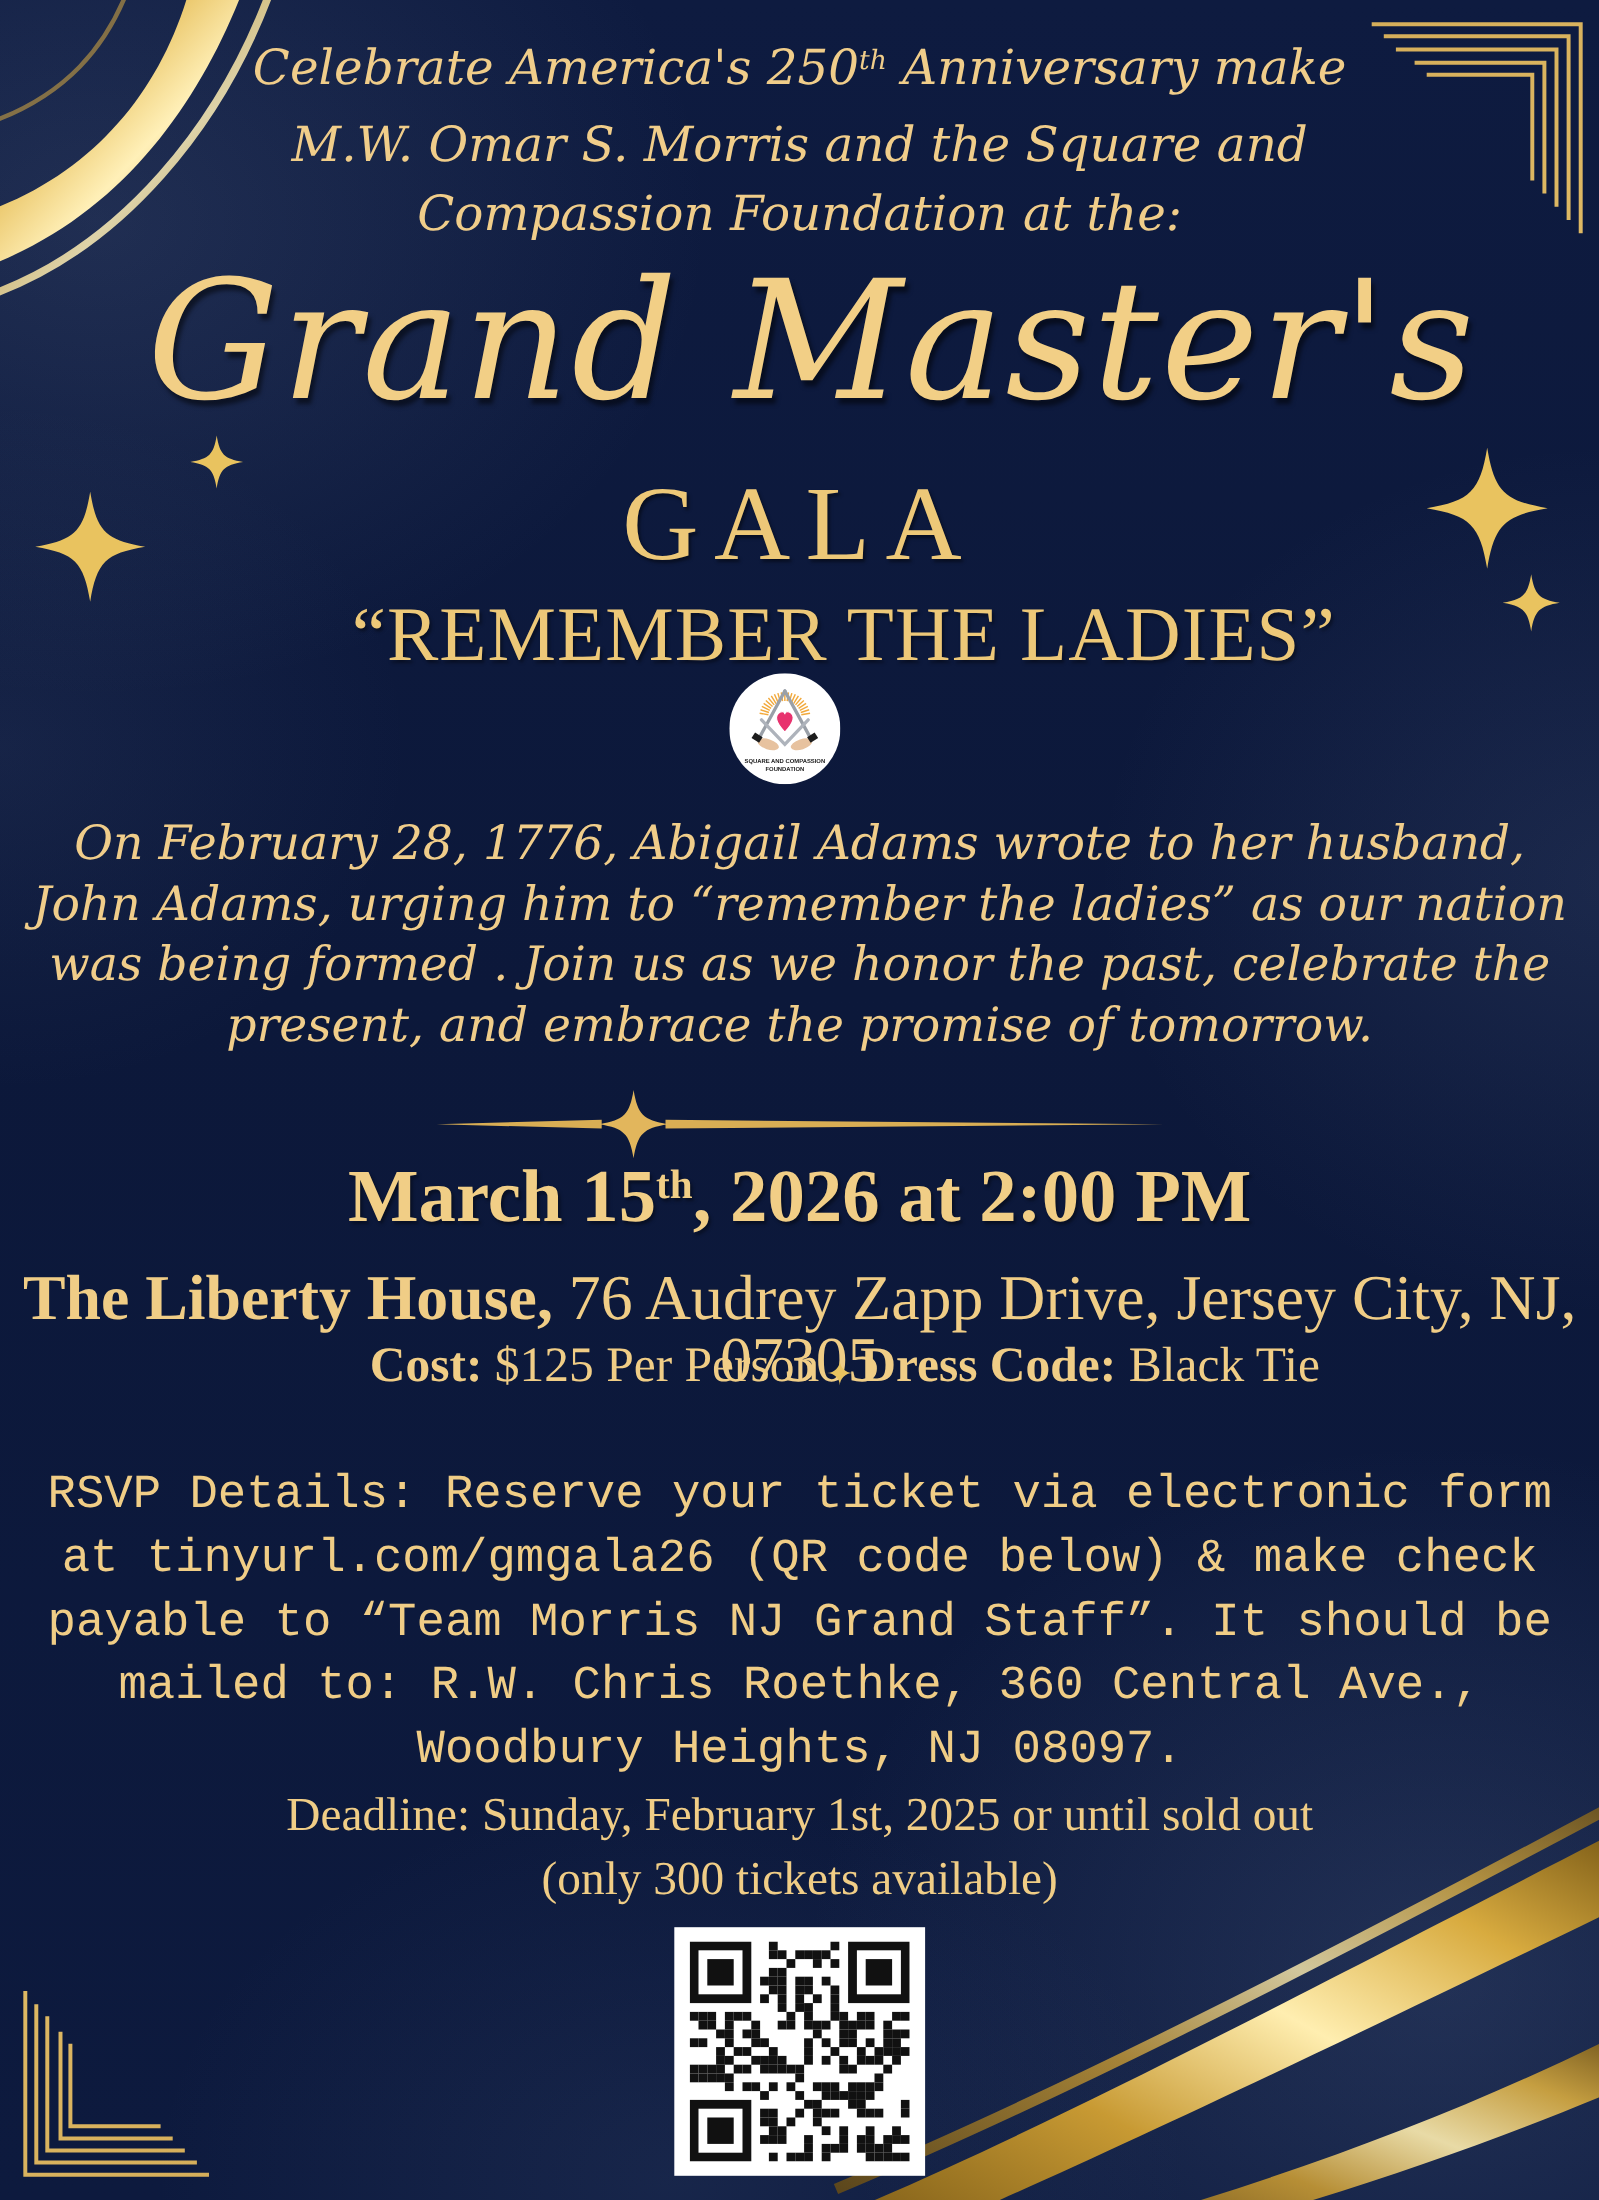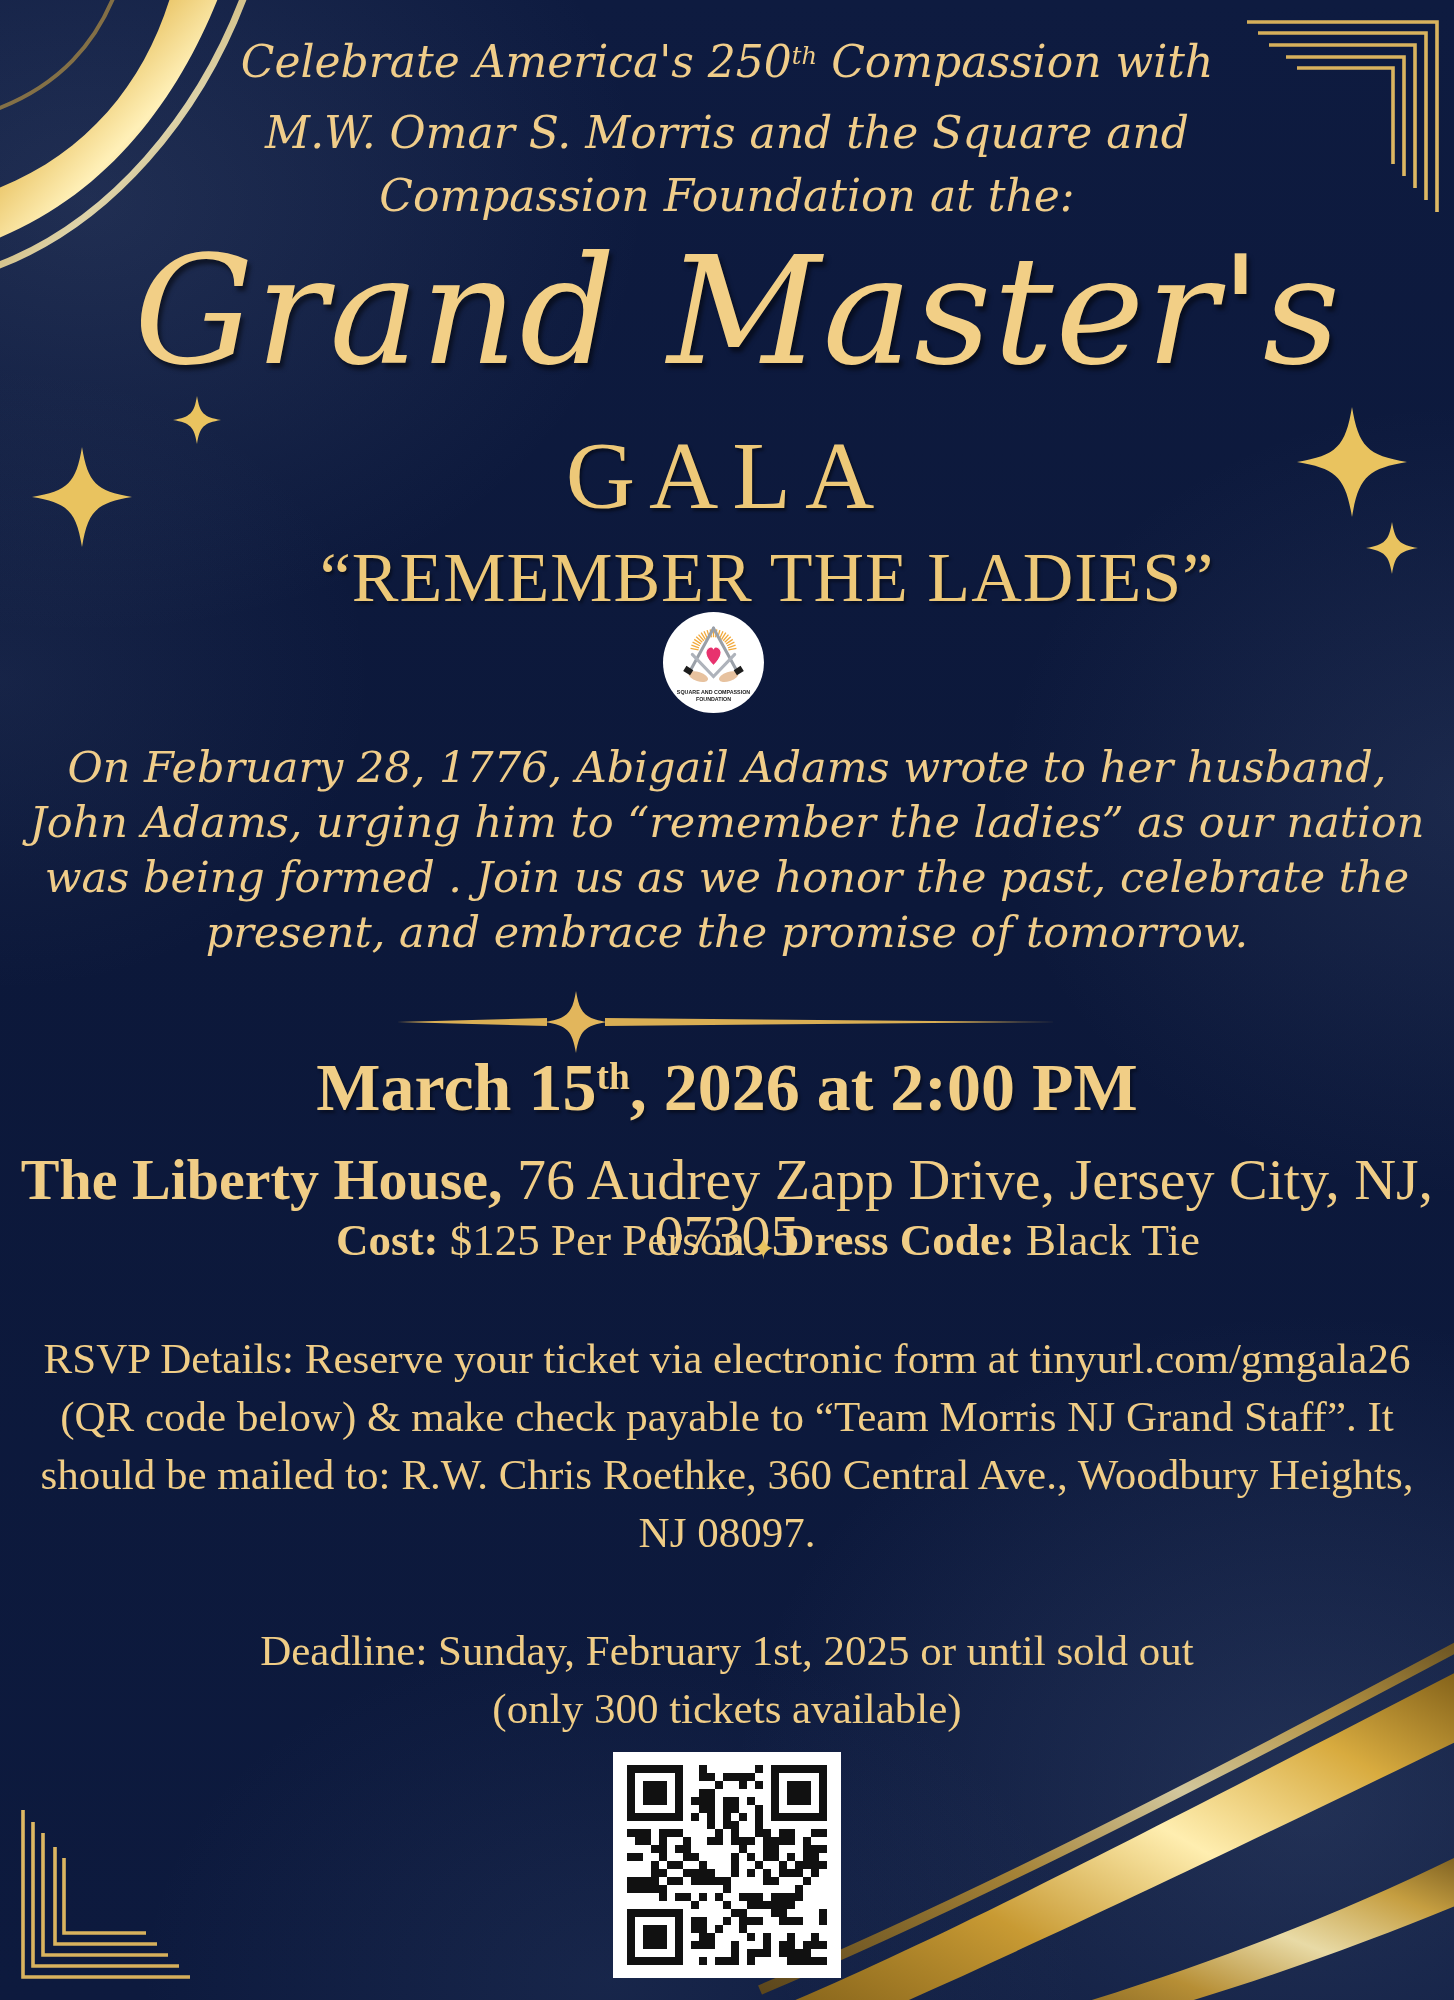--- a/index.html
+++ b/index.html
@@ -19,21 +19,21 @@
   .script-title{
     top:206px;font-family:"DejaVu Serif",serif;font-style:italic;font-size:150px;line-height:1.4;
     color:#f2cf86;text-shadow:3px 5px 4px rgba(0,0,0,.5);letter-spacing:2px;margin-left:11px;
   }
   .gala{top:420px;font-size:96px;letter-spacing:14px;font-weight:500;color:#edc878;text-shadow:2px 3px 3px rgba(0,0,0,.45);}
   .tagline{top:538px;font-size:70px;letter-spacing:1px;font-weight:500;color:#edc878;text-shadow:2px 3px 3px rgba(0,0,0,.4);padding-left:40px;}
   .paragraph{top:740px;font-family:"DejaVu Serif",serif;font-style:italic;font-size:43px;line-height:55px;color:#f0cd8a;padding:0 26px;box-sizing:border-box;}
   .datetime{top:1048px;font-size:68px;font-weight:600;color:#f1ce86;text-shadow:2px 3px 3px rgba(0,0,0,.4);}
   .venue{top:1152px;font-size:58px;line-height:56px;color:#f0cd86;}
   .costline{top:1212px;font-size:45px;line-height:56px;color:#f0cd86;margin-left:41px;}
-  .rsvp{top:1330px;font-size:43px;line-height:58px;color:#f0cd86;padding:0 28px;box-sizing:border-box;}
+  .rsvp{top:1330px;font-size:43px;line-height:58px;color:#f0cd86;padding:0 28px;box-sizing:border-box;font-family:Liberation Mono, monospace;}
   .deadline{top:1622px;font-size:43px;line-height:58px;color:#f0cd86;}
   b{font-weight:700;}
   sup{font-size:55%;position:relative;top:-0.55em;vertical-align:baseline;}
   .mini-star{font-family:"DejaVu Sans",sans-serif;color:#e9c35f;font-size:30px;vertical-align:-4px;padding:0 6px;}
   .logo{position:absolute;top:612px;left:663px;width:101px;height:101px;z-index:3;}
   .deco{position:absolute;inset:0;width:1454px;height:2000px;z-index:1;pointer-events:none;}
   .qr{position:absolute;top:1752px;left:613px;width:228px;height:226px;background:#ffffff;z-index:3;}
   .qr svg{position:absolute;left:14px;top:13px;}
 </style>
 </head>
@@ -99,21 +99,21 @@
     </g>
 
     <g>
       <polygon points="397,1022 547,1018 547,1026" fill="#d9ae54"></polygon>
       <polygon points="605,1018 1058,1022 605,1026" fill="#d9ae54"></polygon>
       <path transform="translate(576,1022) scale(0.62)" d="M0,-50 C6,-14 14,-6 50,0 C14,6 6,14 0,50 C-6,14 -14,6 -50,0 C-14,-6 -6,-14 0,-50" fill="#e2b65c"></path>
     </g>
   </svg>
 
   <div class="txt intro">
-    <div><span>Celebrate America's 250</span><sup>th</sup><span> Compassion with</span></div>
+    <div><span>Celebrate America's 250</span><sup>th</sup><span> Anniversary make</span></div>
     <div>M.W. Omar S. Morris and the Square and</div>
     <div>Compassion Foundation at the:</div>
   </div>
 
   <div class="txt script-title">Grand Master's</div>
   <div class="txt gala">GALA</div>
   <div class="txt tagline">“REMEMBER THE LADIES”</div>
 
   <div class="logo">
     <svg viewBox="0 0 100 100" width="101" height="101">

